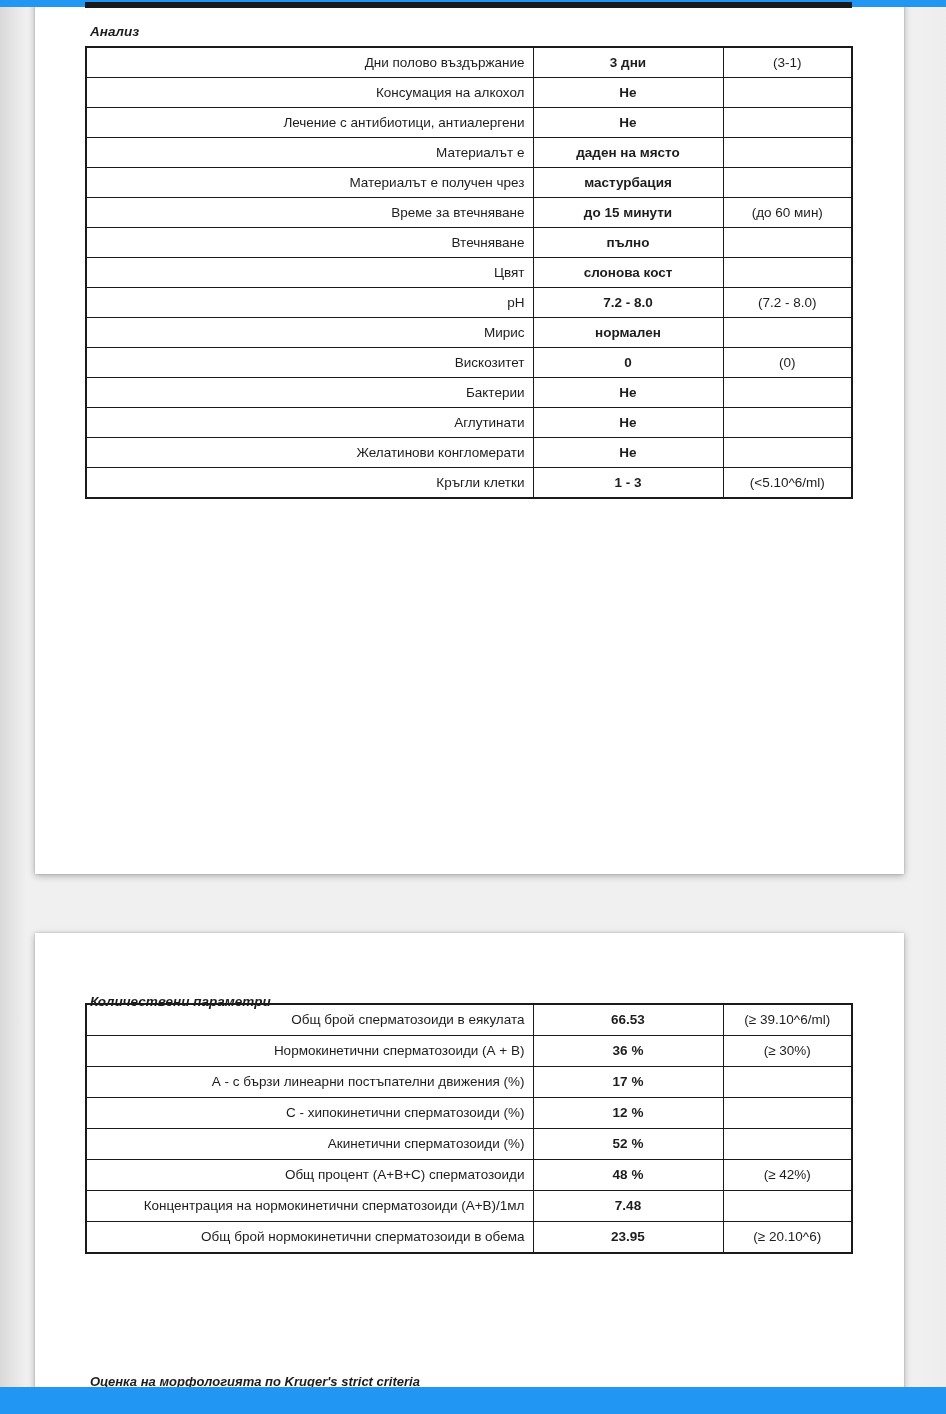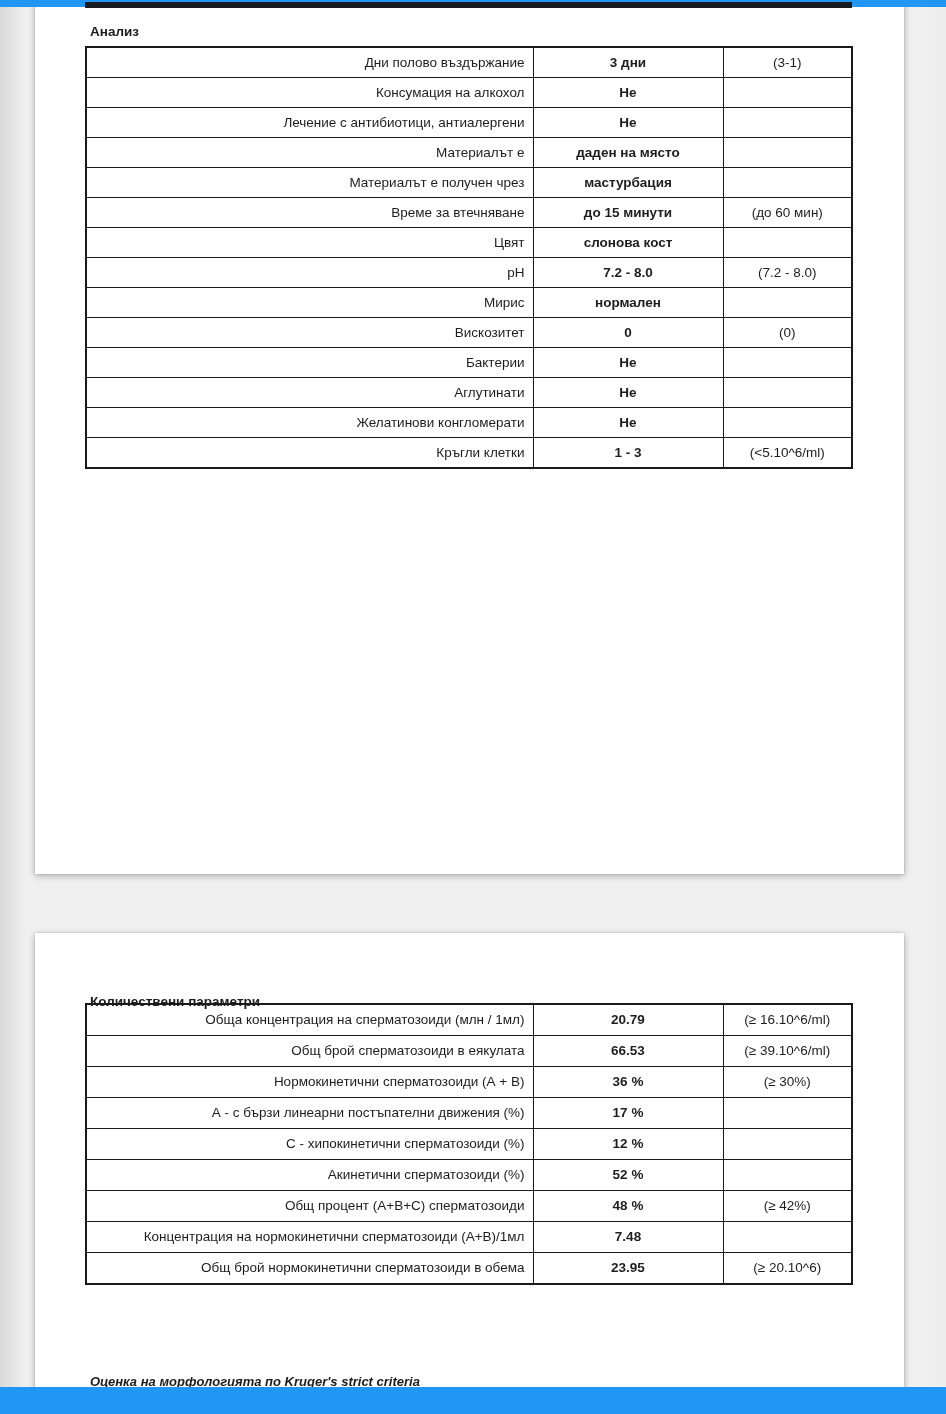--- a/index.html
+++ b/index.html
@@ -44,20 +44,21 @@
     box-shadow: 0 2px 7px rgba(0,0,0,0.28), 0 0 2px rgba(0,0,0,0.18);
     z-index: 1;
   }
   .page-1 { top: 0; height: 874px; }
   .page-2 { top: 933px; height: 481px; }
   .section-heading {
     position: absolute;
     left: 55px;
     font-size: 13.5px;
     font-weight: bold;
+    font-style: italic;
     color: #1d1d1d;
     white-space: nowrap;
     text-align: center;
   }
   .page-1 .section-heading { top: 24px; }
   .page-2 .section-heading { top: 61px; }
   .report-table {
     position: absolute;
     left: 50px;
     border-collapse: collapse;
@@ -137,20 +138,25 @@
           <td class="cell-value">мастурбация</td>
           <td class="cell-ref"></td>
         </tr>
 
         <tr>
           <td class="cell-label">Време за втечняване</td>
           <td class="cell-value">до 15 минути</td>
           <td class="cell-ref">(до 60 мин)</td>
         </tr>
 
+        <tr>
+          <td class="cell-label">Втечняване</td>
+          <td class="cell-value">пълно</td>
+          <td class="cell-ref"></td>
+        </tr>
 
         <tr>
           <td class="cell-label">Цвят</td>
           <td class="cell-value">слонова кост</td>
           <td class="cell-ref"></td>
         </tr>
 
         <tr>
           <td class="cell-label">pH</td>
           <td class="cell-value">7.2 - 8.0</td>
@@ -201,25 +207,20 @@
   <div class="section-heading">Количествени параметри</div>
   <table class="report-table">
     <colgroup>
       <col style="width:447px">
       <col style="width:190px">
       <col style="width:129px">
     </colgroup>
     <tbody>
 
 
-        <tr>
-          <td class="cell-label">Обща концентрация на сперматозоиди (млн / 1мл)</td>
-          <td class="cell-value">20.79</td>
-          <td class="cell-ref">(≥ 16.10^6/ml)</td>
-        </tr>
 
         <tr>
           <td class="cell-label">Общ брой сперматозоиди в еякулата</td>
           <td class="cell-value">66.53</td>
           <td class="cell-ref">(≥ 39.10^6/ml)</td>
         </tr>
 
         <tr>
           <td class="cell-label">Нормокинетични сперматозоиди (А + В)</td>
           <td class="cell-value">36 %</td>

